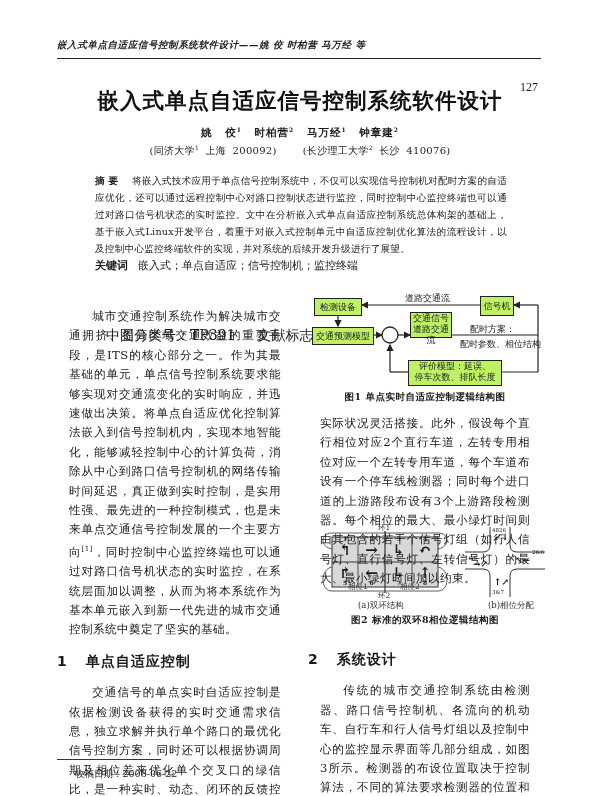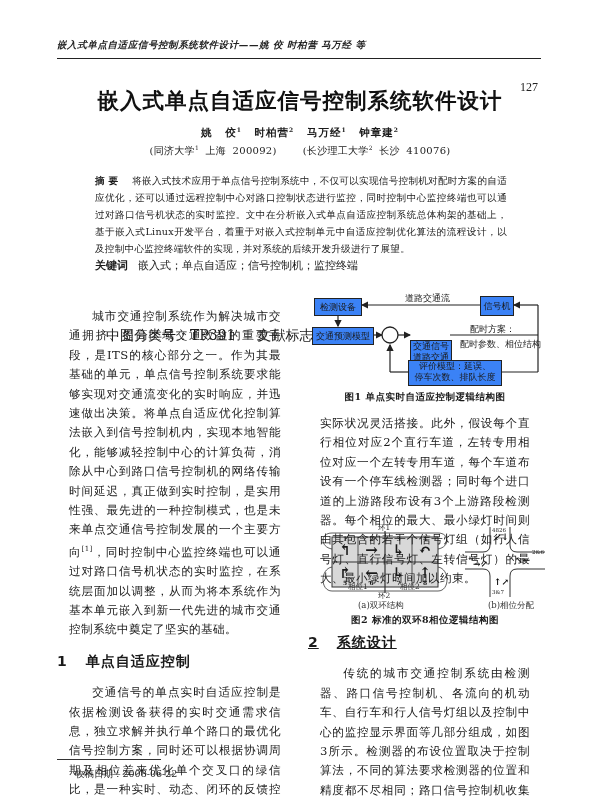--- a/index.html
+++ b/index.html
@@ -23,21 +23,21 @@
   .col { font-size:11.6px; line-height:19.4px; text-align:justify; letter-spacing:0.4px; }
   .col p { margin:12px; text-indent:2em; }
   .col-left { left:57px; top:295px; width:236px; }
   .section-h { font-size:14px; font-weight:bold; font-family:"DejaVu Sans", sans-serif; letter-spacing:1px; }
   .section-h .num { margin-right:18px; }
   .foot-rule { left:57px; top:759px; width:104px; border-top:1px solid #333; }
   .received { left:75px; top:768px; font-size:9.5px; }
   sup.ref { font-size:7px; }
   
   .fig1 { left:310px; top:290px; width:235px; height:100px; }
-  .box { position:absolute; border:1.3px solid #222; font-size:9px; text-align:center; background:#3b82f6; line-height:11px; }
+  .box { position:absolute; border:1.3px solid #222; font-size:9px; text-align:center; background:#bef264; line-height:11px; }
   .fig-caption { font-size:9.5px; font-weight:bold; text-align:center; letter-spacing:0.5px; }
   .fig2 { left:320px; top:527px; width:225px; height:85px; }
   .sublabel { font-size:8.5px; color:#333; }
 </style>
 </head>
 <body>
 
 <div class="abs running-head">嵌入式单点自适应信号控制系统软件设计——姚  佼  时柏营  马万经 等</div>
 <div class="abs page-num">127</div>
 <div class="abs head-rule"></div>
@@ -99,21 +99,21 @@
     <line x1="228" y1="15" x2="228" y2="82" stroke="#222" stroke-width="1.2"></line>
     <line x1="228" y1="15" x2="204" y2="15" stroke="#222" stroke-width="1.2" marker-end="url(#ah)"></line>
 
     <line x1="228" y1="82" x2="190" y2="82" stroke="#222" stroke-width="1.2"></line>
 
     <line x1="98" y1="82" x2="80" y2="82" stroke="#222" stroke-width="1.2"></line>
     <line x1="80" y1="82" x2="80" y2="55" stroke="#222" stroke-width="1.2" marker-end="url(#ah)"></line>
   </svg>
   <div class="box" style="left:4px;top:8px;width:46px;height:16px;line-height:16px;">检测设备</div>
   <div class="box" style="left:2px;top:37px;width:60px;height:16px;line-height:16px;">交通预测模型</div>
-  <div class="box" style="left:100px;top:50px;width:40px;height:24px;">
+  <div class="box" style="left:100px;top:22px;width:40px;height:24px;">
     <div>交通信号</div>
       <div>道路交通流</div>
   </div>
   <div class="box" style="left:170px;top:6px;width:32px;height:18px;line-height:18px;">信号机</div>
   <div class="box" style="left:98px;top:70px;width:92px;height:24px;">
     <div>评价模型：延误、</div>
       <div>停车次数、排队长度</div>
   </div>
   <div class="abs" style="left:95px;top:2px;font-size:9px;">道路交通流</div>
   <div class="abs" style="left:160px;top:33px;font-size:9px;">配时方案：</div>
@@ -175,15 +175,15 @@
   <div class="abs" style="left:145px;top:28px;font-size:5.5px;">1&amp;5</div>
   <div class="abs" style="left:172px;top:62px;font-size:5.5px;">3&amp;7</div>
   <div class="abs sublabel" style="left:168px;top:73px;">(b)相位分配</div>
 </div>
 <div class="abs fig-caption" style="left:308px;top:614px;width:234px;">图2  标准的双环8相位逻辑结构图</div>
 
 <div class="abs col" style="left:308px;top:402px;width:234px;">
   <p style="text-indent:0;">实际状况灵活搭接。此外，假设每个直行相位对应2个直行车道，左转专用相位对应一个左转专用车道，每个车道布设有一个停车线检测器；同时每个进口道的上游路段布设有3个上游路段检测器。每个相位的最大、最小绿灯时间则由其包含的若干个信号灯组（如行人信号灯、直行信号灯、左转信号灯）的最大、最小绿灯时间加以约束。</p>
 </div>
 <div class="abs col" style="left:308px;top:633px;width:234px;">
-  <div class="section-h" style="margin:0 0 8px 0;text-decoration:underline;"><span class="num">2</span><span>系统设计</span></div>
+  <div class="section-h" style="margin:17px 0 8px 0;"><span class="num">2</span><span>系统设计</span></div>
   <p>传统的城市交通控制系统由检测器、路口信号控制机、各流向的机动车、自行车和行人信号灯组以及控制中心的监控显示界面等几部分组成，如图3所示。检测器的布设位置取决于控制算法，不同的算法要求检测器的位置和精度都不尽相同；路口信号控制机收集检测器数据，进行简单处理后送至中心计算机，然后接收中心计算机的指令作用于路口信号灯；信号灯则根据具体交叉</p>
 </div>
 
 </body></html>

